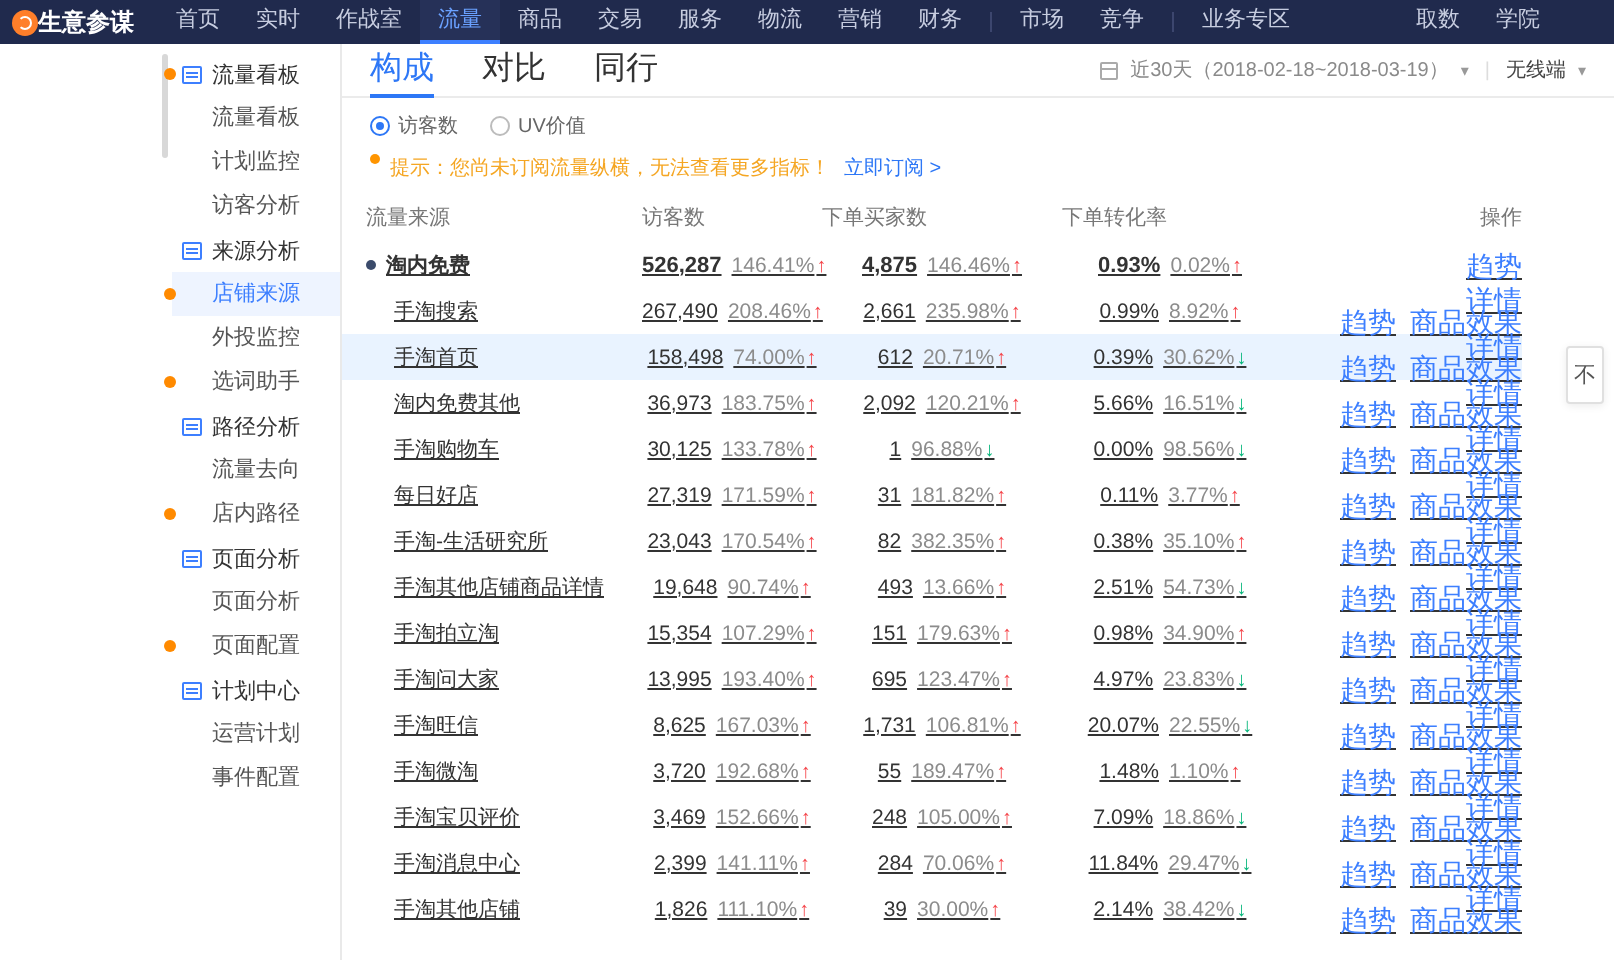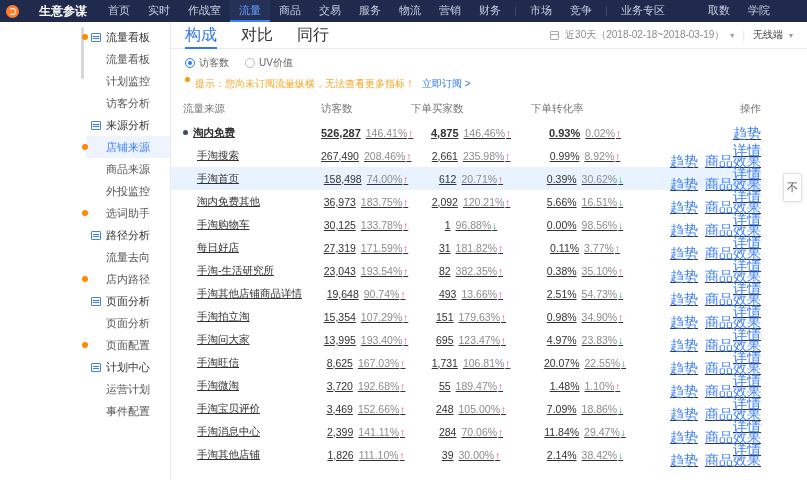--- a/index.html
+++ b/index.html
@@ -1,21 +1,21 @@
 <!DOCTYPE html>
 <html><head>
 <meta charset="utf-8">
 <style>
   *{margin:0;padding:0;box-sizing:border-box;}
   html,body{width:807px;height:480px;overflow:hidden;background:#fff;
     font-family:"Liberation Sans","DejaVu Sans",sans-serif;}
   
   .navbar{position:absolute;top:0;left:0;right:0;height:22px;background:#202a4d;
     display:flex;align-items:center;color:#c7cde0;font-size:11px;z-index:10;}
-  .logo{display:flex;align-items:center;gap:20px;padding:0 12px 0 6px;color:#fff;
+  .logo{display:flex;align-items:center;gap:0;padding:0 12px 0 6px;color:#fff;
     font-weight:bold;font-size:12px;white-space:nowrap;}
   .logo-icon{width:13px;height:13px;border-radius:50%;background:#ff7f2a;position:relative;flex:none;}
   .logo-icon:after{content:"";position:absolute;left:3px;top:3px;right:3px;bottom:3px;
     border-radius:50%;border:1.5px solid #fff;border-left-color:transparent;}
   .nav-items{display:flex;align-items:center;height:22px;}
   .nav-items-right{margin-left:auto;padding-right:28px;}
   .nav-item{padding:0 9px;height:22px;line-height:21px;cursor:pointer;white-space:nowrap;}
   .nav-item.active{color:#6aa1ff;box-shadow:inset 0 -2px 0 #3d7fff;background:#263158;}
   .nav-divider{width:1px;height:10px;background:#3c466e;margin:0 5px;}
   
@@ -131,21 +131,20 @@
         <span>流量看板</span>
       </div>
       <div class="side-item">流量看板</div>
       <div class="side-item">计划监控</div>
       <div class="side-item">访客分析</div>
       <div class="side-header">
         <span class="folder-icon"></span>
         <span>来源分析</span>
       </div>
       <div class="side-item active">店铺来源<span class="badge-dot"></span></div>
-      <div class="side-item">商品来源</div>
       <div class="side-item">外投监控</div>
       <div class="side-item">选词助手<span class="badge-dot"></span></div>
       <div class="side-header">
         <span class="folder-icon"></span>
         <span>路径分析</span>
       </div>
       <div class="side-item">流量去向</div>
       <div class="side-item">店内路径<span class="badge-dot"></span></div>
       <div class="side-header">
         <span class="folder-icon"></span>
@@ -272,21 +271,21 @@
           <div class="metric"><span class="val">0.11%</span><span class="pct">3.77%</span><span class="arrow up">↑</span></div>
           <div class="cell-ops">
             <div class="ops-line"><span class="ops-link">详情</span></div>
             <div class="ops-line"><span class="ops-link">趋势</span><span class="ops-link">商品效果</span></div>
           </div>
         </div>
         <div class="trow child">
           <div class="cell-name">
             <span>手淘-生活研究所</span>
           </div>
-          <div class="metric"><span class="val">23,043</span><span class="pct">193.54%</span><span class="arrow up">↑</span></div>
+          <div class="metric"><span class="val">23,043</span><span class="pct">170.54%</span><span class="arrow up">↑</span></div>
           <div class="metric"><span class="val">82</span><span class="pct">382.35%</span><span class="arrow up">↑</span></div>
           <div class="metric"><span class="val">0.38%</span><span class="pct">35.10%</span><span class="arrow up">↑</span></div>
           <div class="cell-ops">
             <div class="ops-line"><span class="ops-link">详情</span></div>
             <div class="ops-line"><span class="ops-link">趋势</span><span class="ops-link">商品效果</span></div>
           </div>
         </div>
         <div class="trow child">
           <div class="cell-name">
             <span>手淘其他店铺商品详情</span>

